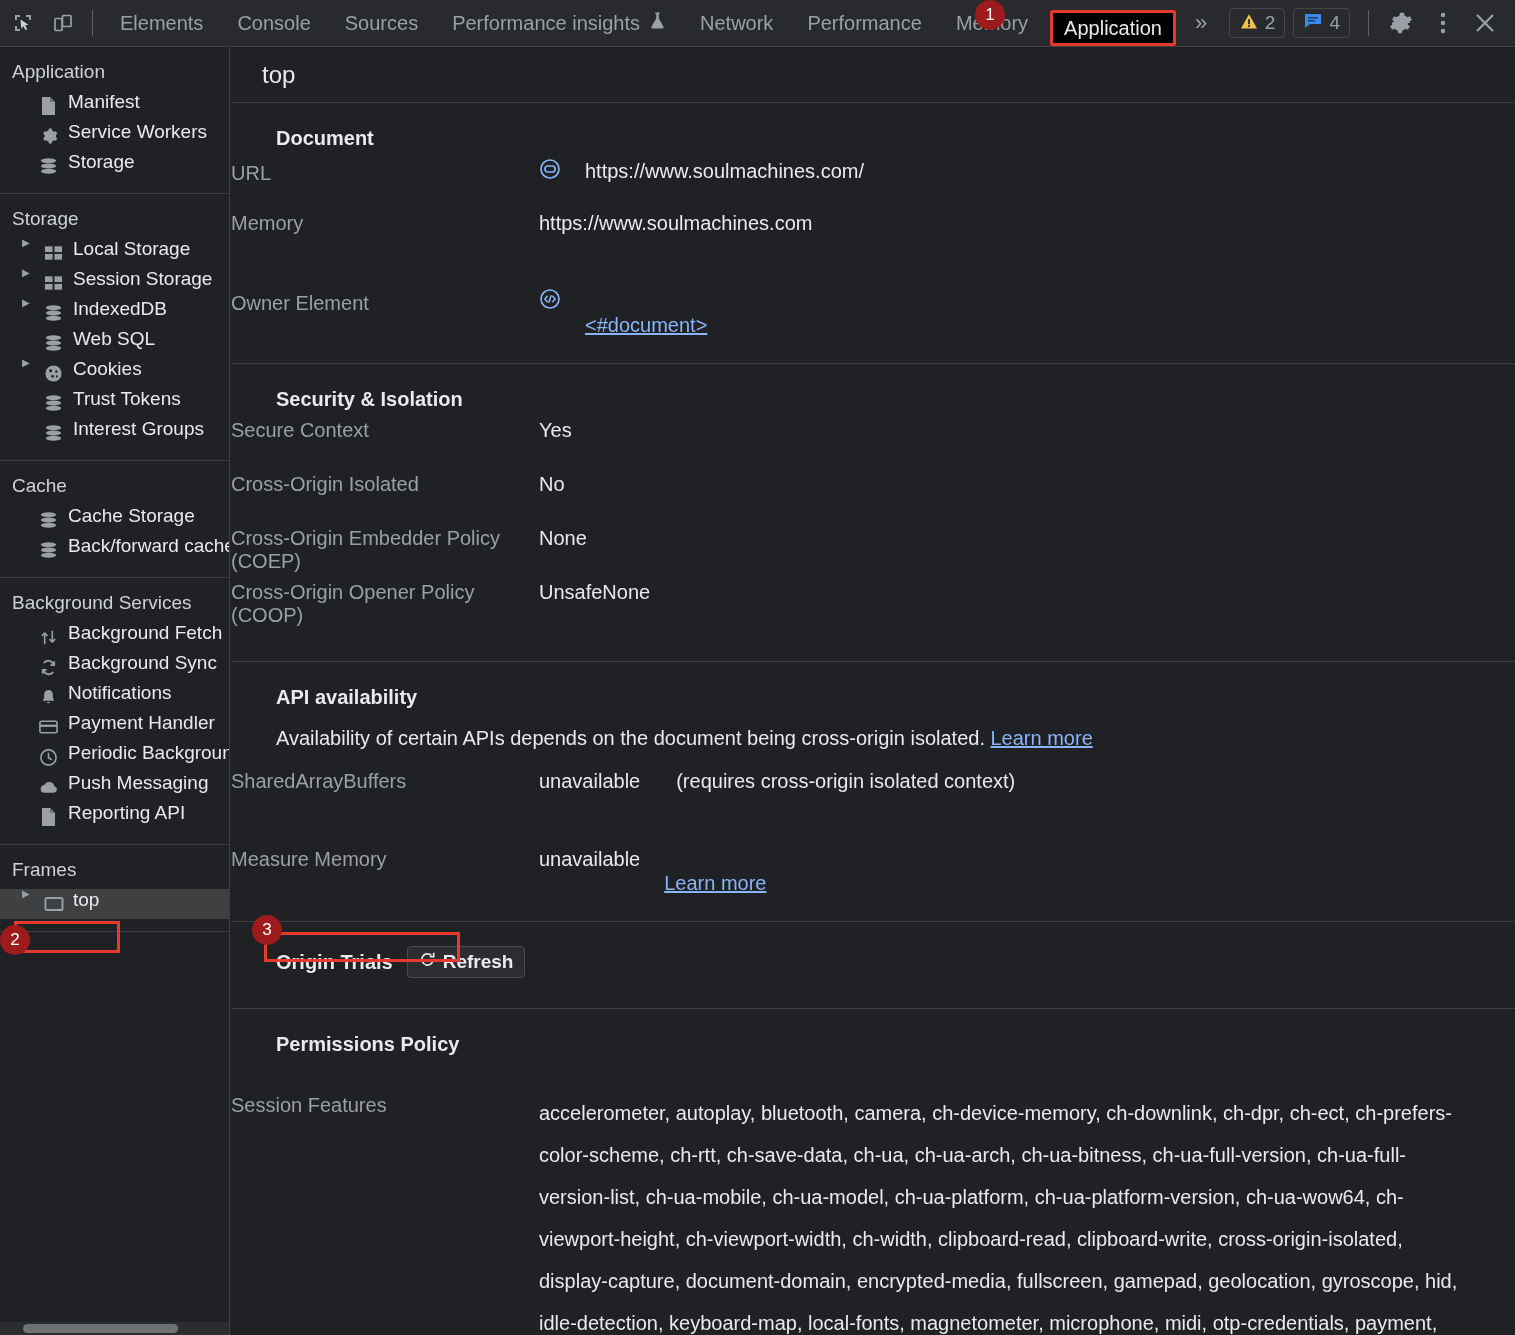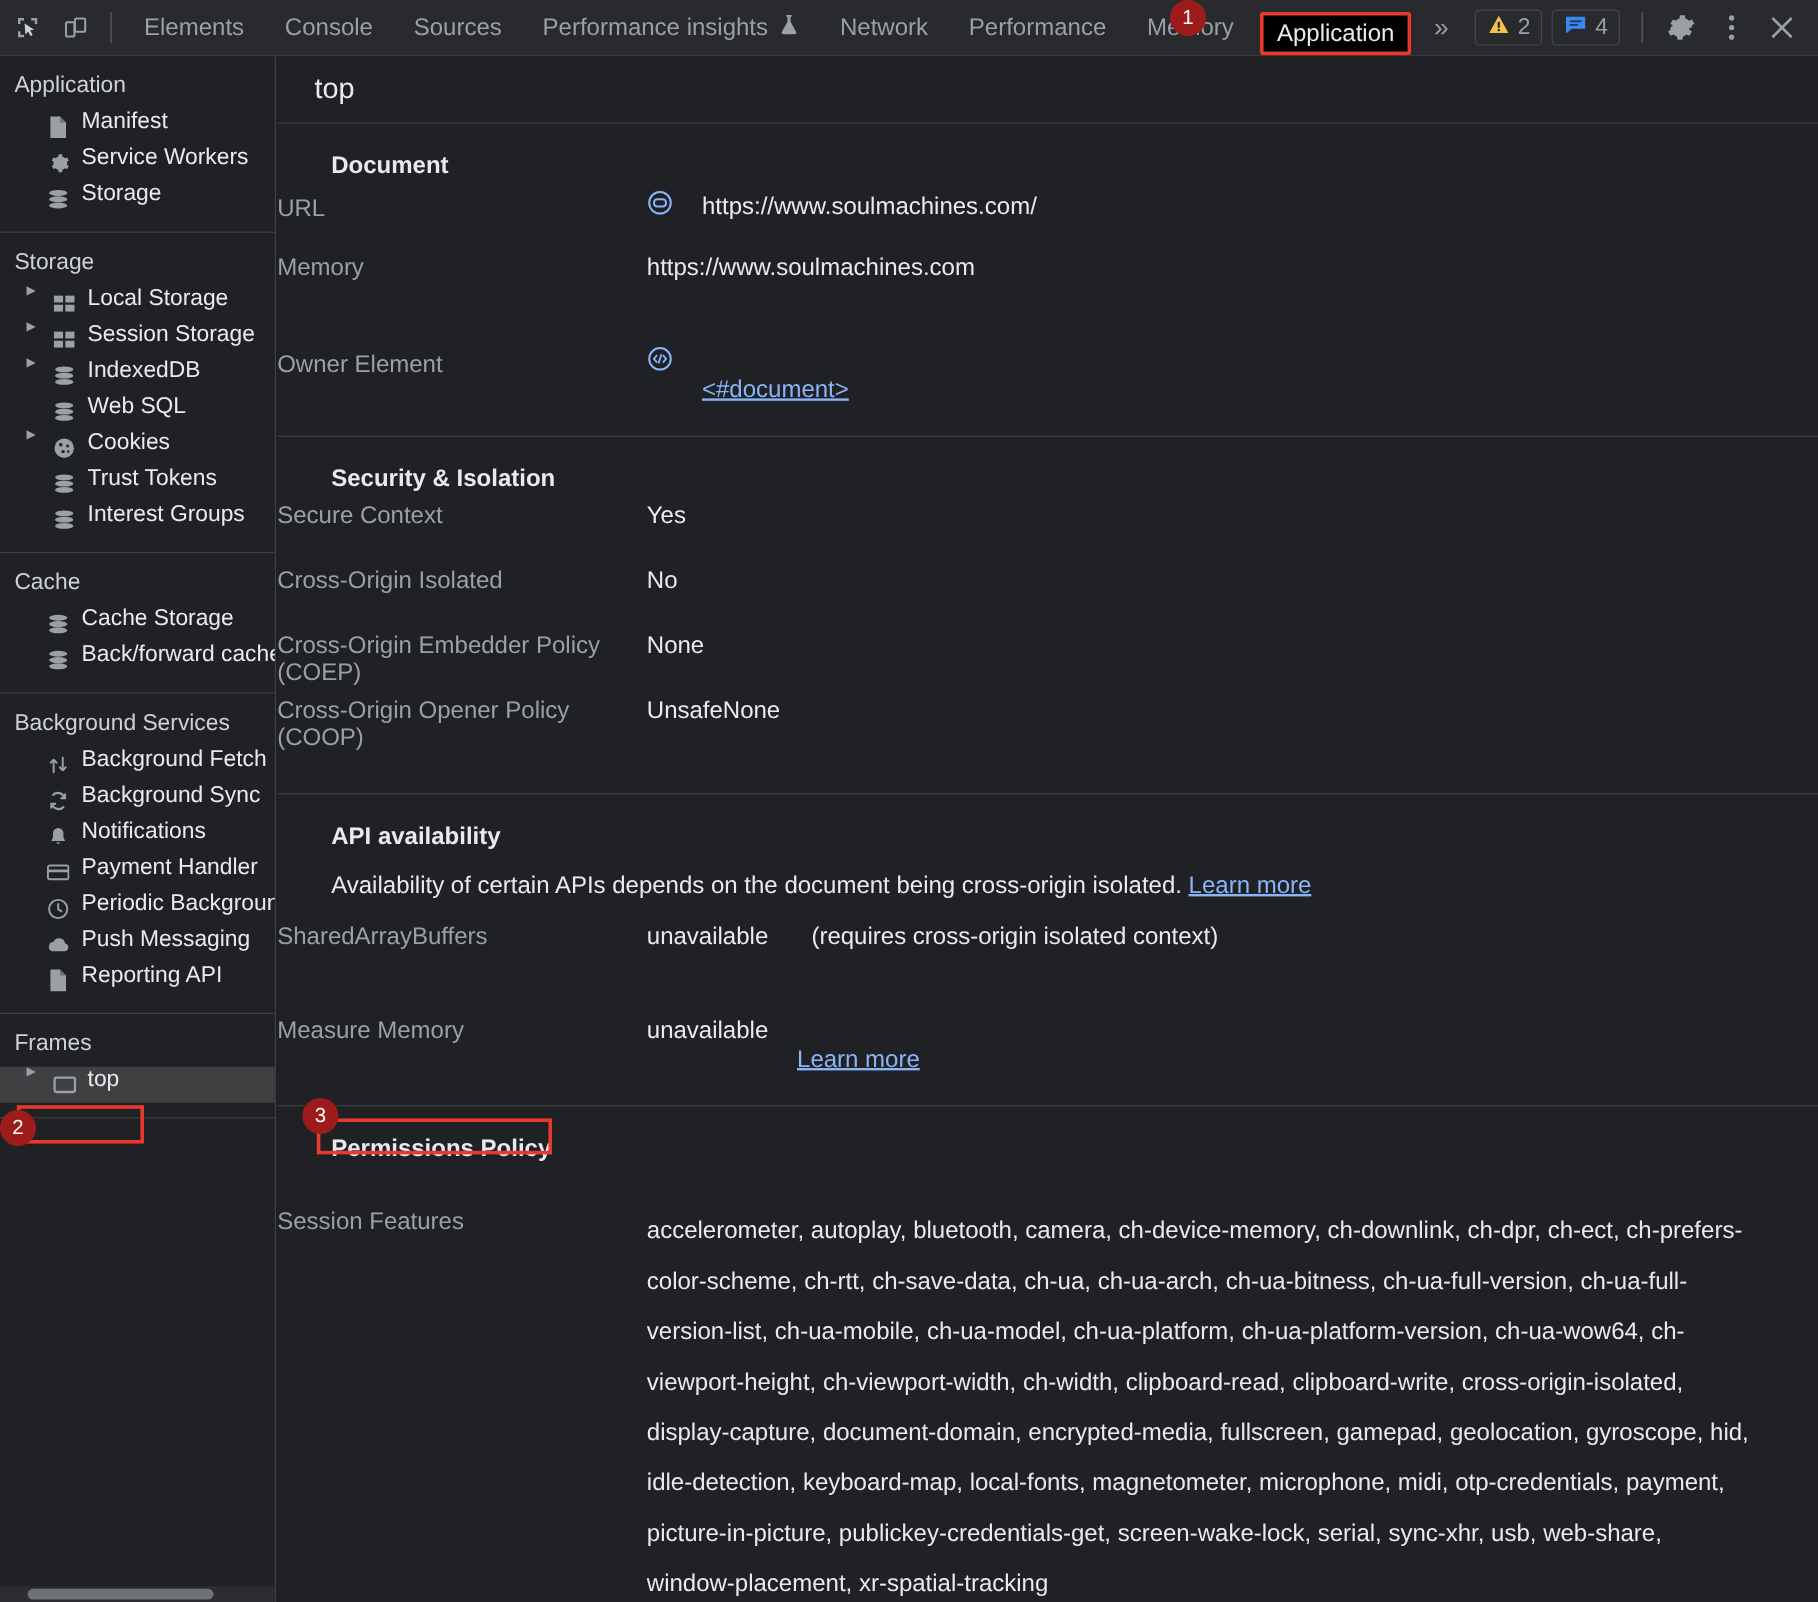--- a/index.html
+++ b/index.html
@@ -575,20 +575,34 @@
     </div>
     <div class="row">
       <div class="k">Measure Memory</div>
       <div class="v">
         <span>unavailable</span>
         <a class="link" href="#">Learn more</a>
       </div>
     </div>
   </div>
 
+  <div class="section nopad-bottom">
+    <div class="sec-head">
+      <span>Origin Trials</span>
+      <span class="btn">
+        <span>
+          <svg width="17" height="17" viewBox="0 0 18 18">
+              <path d="M15 9a6 6 0 11-2-4.5" stroke="#e8eaed" stroke-width="1.8" fill="none"></path>
+              <path d="M15.6 1.8V6h-4.2" stroke="#e8eaed" stroke-width="1.8" fill="none"></path>
+            </svg>
+        </span>
+        <span>Refresh</span>
+      </span>
+    </div>
+  </div>
 
   <div class="section">
     <div class="sec-head" style="margin-bottom:36px;">
       <span class="hdr-box">Permissions Policy</span>
     </div>
     <div class="row" style="align-items:flex-start;">
       <div class="k" style="padding-top:2px;">Session Features</div>
       <div class="features">accelerometer, autoplay, bluetooth, camera, ch-device-memory, ch-downlink, ch-dpr, ch-ect, ch-prefers-color-scheme, ch-rtt, ch-save-data, ch-ua, ch-ua-arch, ch-ua-bitness, ch-ua-full-version, ch-ua-full-version-list, ch-ua-mobile, ch-ua-model, ch-ua-platform, ch-ua-platform-version, ch-ua-wow64, ch-viewport-height, ch-viewport-width, ch-width, clipboard-read, clipboard-write, cross-origin-isolated, display-capture, document-domain, encrypted-media, fullscreen, gamepad, geolocation, gyroscope, hid, idle-detection, keyboard-map, local-fonts, magnetometer, microphone, midi, otp-credentials, payment, picture-in-picture, publickey-credentials-get, screen-wake-lock, serial, sync-xhr, usb, web-share, window-placement, xr-spatial-tracking</div>
     </div>
   </div>

